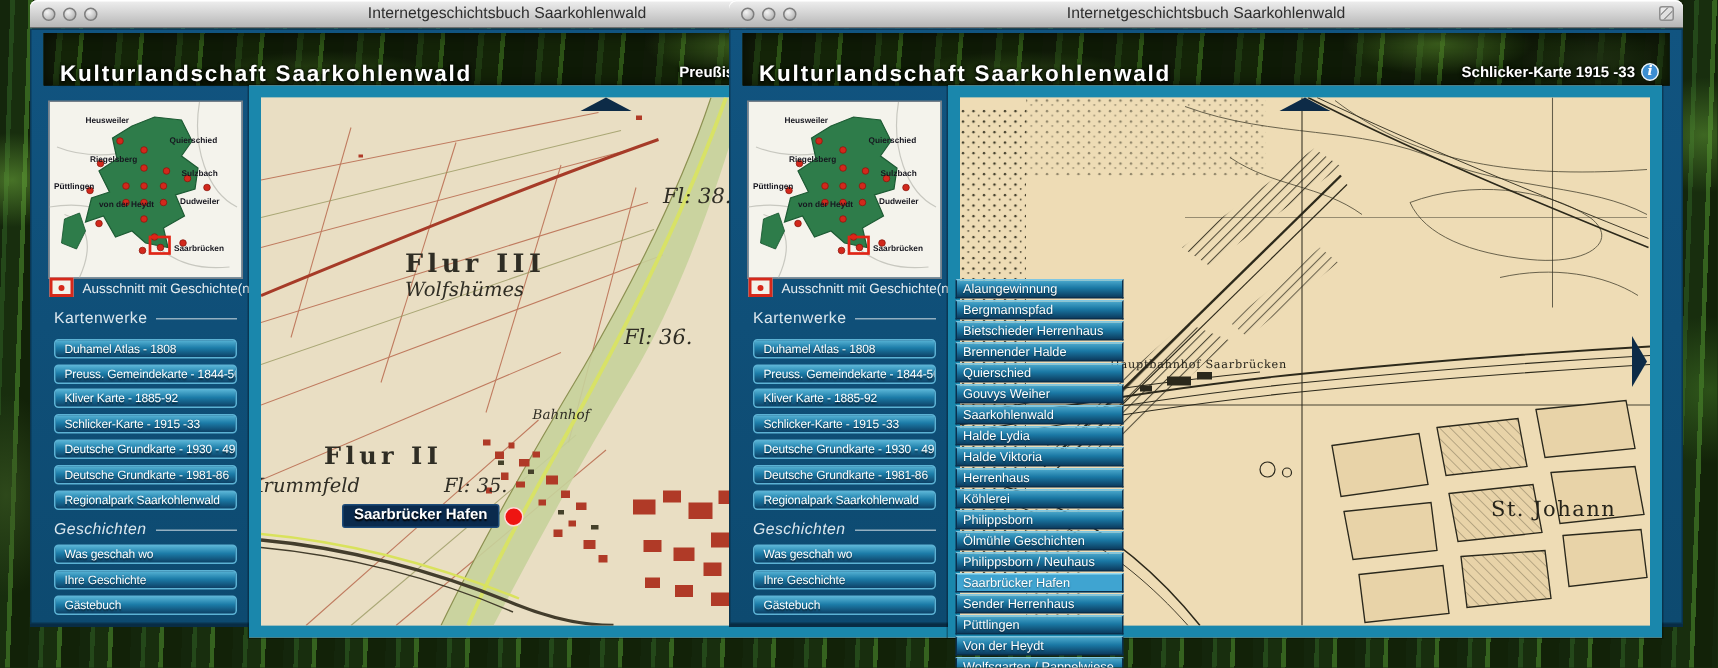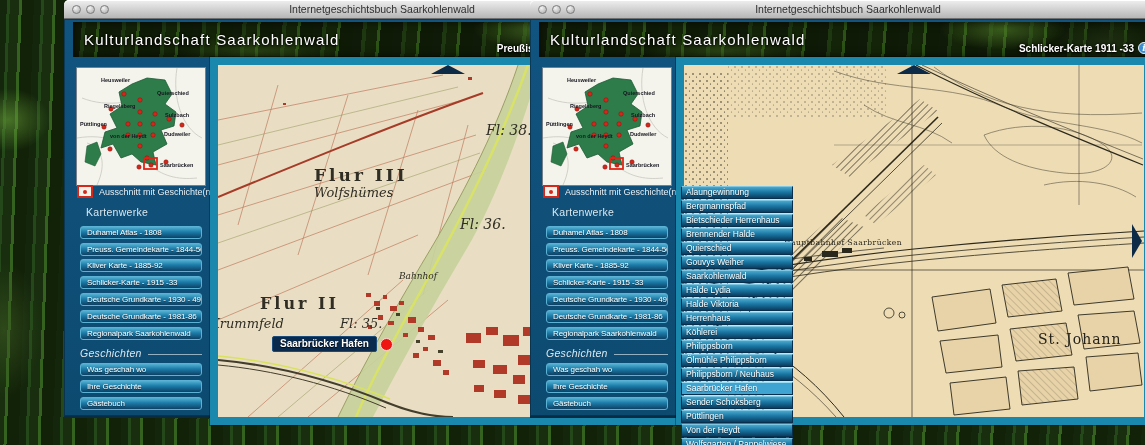--- a/index.html
+++ b/index.html
@@ -7,21 +7,21 @@
     width:1145px;height:445px;position:relative;overflow:hidden;
     font-family:"Liberation Sans",sans-serif;
     background-color:#1a2e10;
     background-image:
       radial-gradient(ellipse 60px 45px at 8px 120px, rgba(110,170,60,.55), transparent 70%),
       radial-gradient(ellipse 70px 55px at 1136px 90px, rgba(100,160,55,.5), transparent 70%),
       radial-gradient(ellipse 80px 70px at 1140px 260px, rgba(70,125,40,.5), transparent 70%),
       radial-gradient(ellipse 50px 90px at 4px 330px, rgba(60,90,35,.6), transparent 75%),
       repeating-linear-gradient(92deg,#14260c 0 7px,#24481a 7px 10px,#182e0e 10px 19px,#35621f 19px 22px,#122208 22px 34px);
   }
-  .window{position:absolute;top:0;height:418px;width:636px;margin-left:44px;}
+  .window{position:absolute;top:0;height:418px;width:636px;}
   .win-left{left:20px;z-index:1;}
   .win-right{left:486px;z-index:2;}
 
   .titlebar{position:absolute;top:0;left:0;right:0;height:18px;
     background:linear-gradient(#f0f0f0,#d6d6d6 45%,#b6b6b6);
     border-bottom:1px solid #6f6f6f;border-radius:5px 5px 0 0;box-shadow:inset 0 1px 0 #fff;}
   .lights{position:absolute;left:8px;top:5px;display:flex;gap:5px;}
   .light{width:9px;height:9px;border-radius:50%;box-sizing:border-box;
     background:radial-gradient(circle at 35% 30%,#f4f4f4,#a6a6a6);border:1px solid #7d7d7d;}
   .tb-title{position:absolute;left:40px;right:40px;top:3px;text-align:center;font-size:10.5px;color:#2e2e2e;
@@ -34,38 +34,38 @@
     box-shadow:inset 0 0 0 1px rgba(0,0,0,.3);border-bottom:2px solid #082c44;box-sizing:border-box;}
 
   .banner{position:absolute;left:9px;right:9px;top:22px;height:35px;
     background-color:#151f0c;
     background-image:
       radial-gradient(ellipse 90px 30px at 75% 20%, rgba(90,140,45,.55), transparent 70%),
       radial-gradient(ellipse 120px 25px at 30% 85%, rgba(70,110,35,.45), transparent 70%),
       radial-gradient(ellipse 60px 30px at 92% 60%, rgba(30,45,18,.9), transparent 80%),
       repeating-linear-gradient(95deg,#101a08 0 9px,#1e3811 9px 13px,#142408 13px 24px,#2c5216 24px 27px,#0e1a06 27px 40px);
     box-shadow:inset 0 0 10px rgba(0,0,0,.65);}
-  .banner-title{position:absolute;left:11px;top:9px;font-size:15px;font-weight:normal;letter-spacing:1.2px;color:#fff;
+  .banner-title{position:absolute;left:11px;top:19px;font-size:15px;font-weight:bold;letter-spacing:1.2px;color:#fff;
     text-shadow:0 1px 3px #000,0 0 2px #000;white-space:nowrap;text-align:right;}
   .banner-sub{position:absolute;right:7px;bottom:3px;display:flex;align-items:center;gap:4px;
     font-size:10px;font-weight:bold;color:#fff;text-shadow:0 1px 2px #000,0 0 3px #000;white-space:nowrap;}
   .info-badge{width:12px;height:12px;border-radius:50%;background:#3c8ed2;border:1px solid #eaf4fb;color:#fff;
     font-size:9px;font-style:italic;font-family:"DejaVu Serif",serif;display:flex;align-items:center;justify-content:center;
     box-sizing:border-box;text-shadow:none;flex:0 0 auto;}
 
   .minimap{position:absolute;left:13px;top:68px;width:128px;height:117px;background:#f4f3ec;outline:1px solid #76808a;}
   .minimap svg{position:absolute;left:0;top:0;width:128px;height:117px;}
 
   .legend{position:absolute;left:13px;top:185px;display:flex;align-items:center;gap:6px;color:#e9eef1;font-size:9px;white-space:nowrap;}
   .legend-icon{width:12px;height:9px;border:2px solid #d6281a;background:#f2f2ea;display:flex;align-items:center;justify-content:center;flex:0 0 auto;}
   .legend-dot{width:4px;height:4px;border-radius:50%;background:#d6281a;}
 
   .side-head{position:absolute;left:16px;width:122px;display:flex;align-items:baseline;font-size:10.5px;color:#dbe7ee;letter-spacing:.3px;}
   .side-head .rule{flex:1;border-bottom:1px solid #93afc0;margin-left:6px;transform:translateY(-2px);}
-  .head-k{top:206px;flex-direction:column;} .head-g{top:347px;font-style:italic;}
+  .head-k{top:206px;} .head-g{top:347px;font-style:italic;}
 
   .sbtn{position:absolute;left:16px;width:122px;height:13px;box-sizing:border-box;border-radius:3px;
     border:1px solid #5cb2d4;background:linear-gradient(#55b1d3,#1c7ca8 45%,#0d4166);
     color:#fff;font-size:8px;letter-spacing:-.1px;line-height:11px;padding-left:6px;
     text-shadow:0 1px 1px rgba(0,0,0,.55);cursor:pointer;white-space:nowrap;overflow:hidden;}
 
   .map-frame{position:absolute;left:146px;top:57px;width:460px;height:352px;border:8px solid #1a87ac;
     box-shadow:0 0 0 1px rgba(0,0,0,.3);}
   .map-frame svg{position:absolute;left:0;top:0;width:460px;height:352px;display:block;}
 
@@ -292,21 +292,21 @@
       <span class="light"></span>
     </div>
     <div class="tb-title">Internetgeschichtsbuch Saarkohlenwald</div>
     <div class="tb-widget"></div>
   </div>
   <div class="content-bg"></div>
 
   <div class="banner">
     <div class="banner-title">Kulturlandschaft Saarkohlenwald</div>
     <div class="banner-sub">
-      <span>Schlicker-Karte 1911 -33</span>
+      <span>Schlicker-Karte 1915 -33</span>
       <span class="info-badge">i</span>
     </div>
   </div>
 
   <div class="minimap">
     <svg viewBox="0 0 128 117">
       <path d="M5,30 C30,40 60,35 90,20" stroke="#c8c8c0" stroke-width=".8" fill="none"></path>
       <path d="M0,70 C30,65 50,75 70,95 C85,108 100,112 120,110" stroke="#c8c8c0" stroke-width=".8" fill="none"></path>
       <path d="M100,0 C95,30 105,60 125,70" stroke="#c8c8c0" stroke-width=".8" fill="none"></path>
       <path d="M20,117 C30,95 25,80 10,75" stroke="#c8c8c0" stroke-width=".8" fill="none"></path>
@@ -458,21 +458,21 @@
     <div class="dd-item">Bietschieder Herrenhaus</div>
     <div class="dd-item">Brennender Halde</div>
     <div class="dd-item">Quierschied</div>
     <div class="dd-item">Gouvys Weiher</div>
     <div class="dd-item">Saarkohlenwald</div>
     <div class="dd-item">Halde Lydia</div>
     <div class="dd-item">Halde Viktoria</div>
     <div class="dd-item">Herrenhaus</div>
     <div class="dd-item">Köhlerei</div>
     <div class="dd-item">Philippsborn</div>
-    <div class="dd-item">Ölmühle Philippsborn</div>
+    <div class="dd-item">Ölmühle Geschichten</div>
     <div class="dd-item">Philippsborn / Neuhaus</div>
     <div class="dd-item selected">Saarbrücker Hafen</div>
-    <div class="dd-item">Sender Schoksberg</div>
+    <div class="dd-item">Sender Herrenhaus</div>
     <div class="dd-item">Püttlingen</div>
     <div class="dd-item">Von der Heydt</div>
     <div class="dd-item">Wolfsgarten / Pappelwiese</div>
   </div>
 </div>
 
 </body></html>

